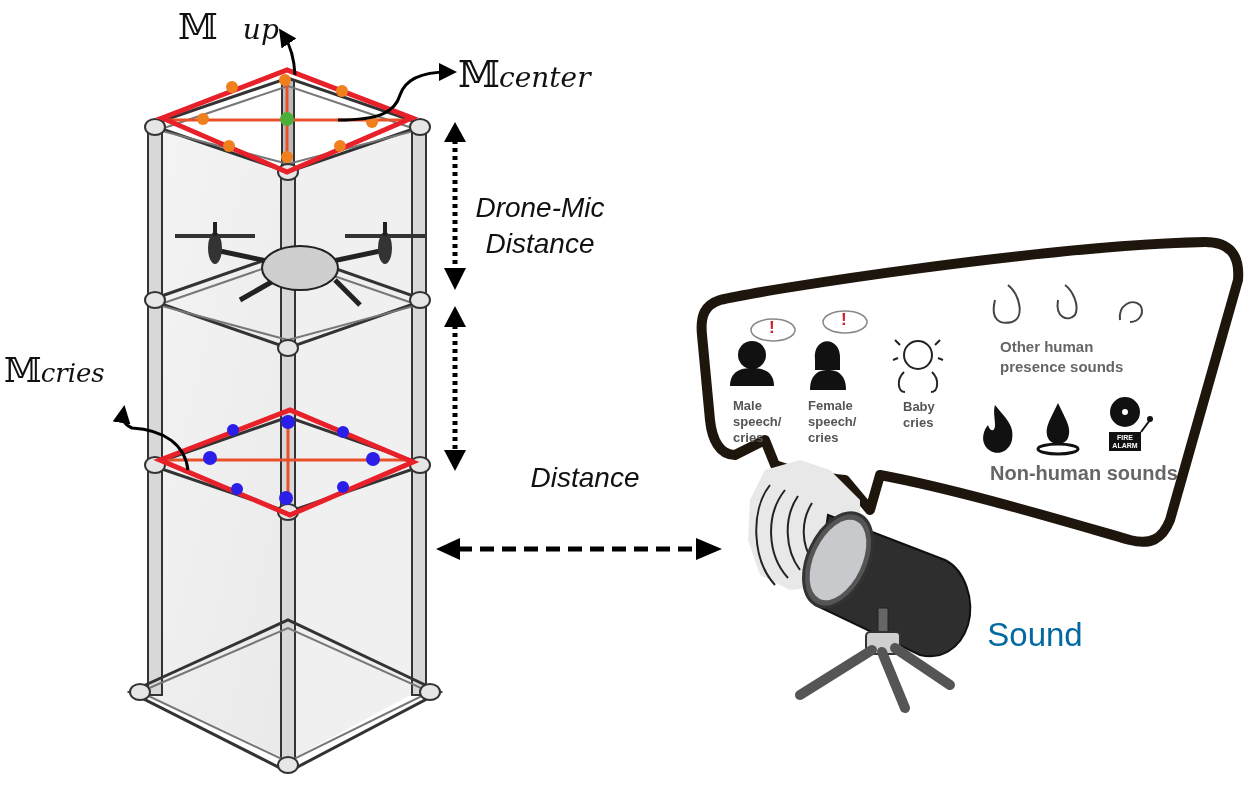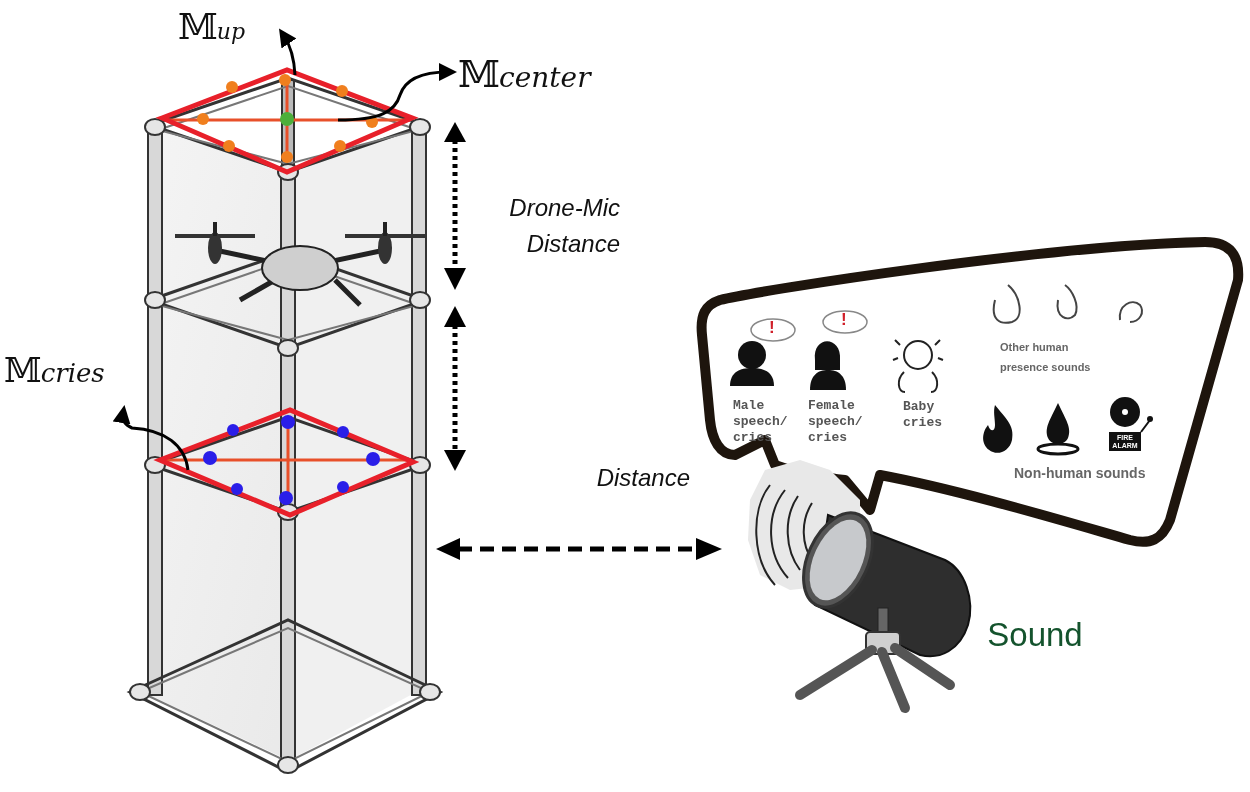--- a/index.html
+++ b/index.html
@@ -1,24 +1,24 @@
 <!DOCTYPE html>
 <html><head>
 <meta charset="utf-8">
 <style>
   html, body { margin:0; padding:0; background:#ffffff; }
   body { width:1250px; height:792px; position:relative; overflow:hidden; font-family:"DejaVu Sans", sans-serif; }
   .abs { position:absolute; }
   .math { font-family:"DejaVu Serif", serif; color:#111; }
   .math .bb { font-family:"DejaVu Serif", serif; font-weight:normal; letter-spacing:-1px; }
   .math .sub { font-style:italic; }
-  .lbl-italic { font-family:"Liberation Sans", sans-serif; font-style:italic; font-size:24px; color:#111; text-align:right; line-height:36px; }
-  .lbl-big { font-family:"Liberation Sans", sans-serif; font-size:33px; color:#14532d; text-align:center; line-height:50px; }
-  .bubble-text { font-family:Liberation Mono, monospace; font-weight:bold; color:#555; font-size:13px; line-height:16px; }
-  .cat-text { font-family:"Liberation Sans", sans-serif; font-weight:bold; color:#666; font-size:11px; line-height:20px; text-align:center; }
+  .lbl-italic { font-family:"Liberation Sans", sans-serif; font-style:italic; font-size:28px; color:#111; text-align:center; line-height:36px; }
+  .lbl-big { font-family:"Liberation Sans", sans-serif; font-size:33px; color:#0369a1; text-align:center; line-height:50px; }
+  .bubble-text { font-family:Liberation Sans, sans-serif; font-weight:bold; color:#555; font-size:13px; line-height:16px; }
+  .cat-text { font-family:"Liberation Sans", sans-serif; font-weight:bold; color:#666; font-size:15px; line-height:20px; text-align:center; }
   svg { position:absolute; left:0; top:0; }
 </style>
 </head>
 <body>
 
 <svg width="1250" height="792" viewBox="0 0 1250 792">
   <defs>
     <linearGradient id="glass" x1="0" y1="0" x2="1" y2="1">
       <stop offset="0" stop-color="#f2f2f2"></stop>
       <stop offset="1" stop-color="#e4e4e4"></stop>
@@ -179,21 +179,21 @@
       <circle cx="1125" cy="412" r="15" fill="#111"></circle>
       <circle cx="1125" cy="412" r="3" fill="#fff"></circle>
       <rect x="1109" y="432" width="32" height="19" fill="#111"></rect>
       <line x1="1141" y1="432" x2="1150" y2="420" stroke="#111" stroke-width="2"></line>
       <circle cx="1150" cy="419" r="3" fill="#111"></circle>
     </g>
   </g>
 </svg>
 
 <div class="abs math" style="left:178px; top:6px; font-size:36px;">
-  <span class="bb">𝕄</span><span class="sub" style="font-size:22px;">up</span>
+  <span class="bb">𝕄</span><span class="sub" style="font-size:28px;margin-left:26px;">up</span>
 </div>
 <div class="abs math" style="left:458px; top:52px; font-size:38px;">
   <span class="bb">𝕄</span><span class="sub" style="font-size:28px;margin-top:40px;">center</span>
 </div>
 <div class="abs math" style="left:4px; top:350px; font-size:34px;">
   <span class="bb">𝕄</span><span class="sub" style="font-size:26px;">cries</span>
 </div>
 
 <div class="abs lbl-italic" style="left:460px; top:190px; width:160px;">
   <div>Drone-Mic</div>
@@ -227,13 +227,13 @@
   <div>cries</div>
 </div>
 <div class="abs cat-text" style="left:1000px; top:337px; text-align:left;">
   <div>Other human</div>
   <div>presence sounds</div>
 </div>
 <div class="abs" style="left:1111px; top:434px; width:28px; text-align:center; color:#fff; font-size:7px; line-height:8px; font-weight:bold; font-family:'Liberation Sans',sans-serif;">
   <div>FIRE</div>
   <div>ALARM</div>
 </div>
-<div class="abs cat-text" style="left:990px; top:463px; font-size:14px;margin-left:24px;">Non-human sounds</div>
+<div class="abs cat-text" style="left:990px; top:463px; font-size:20px;">Non-human sounds</div>
 
 </body></html>

